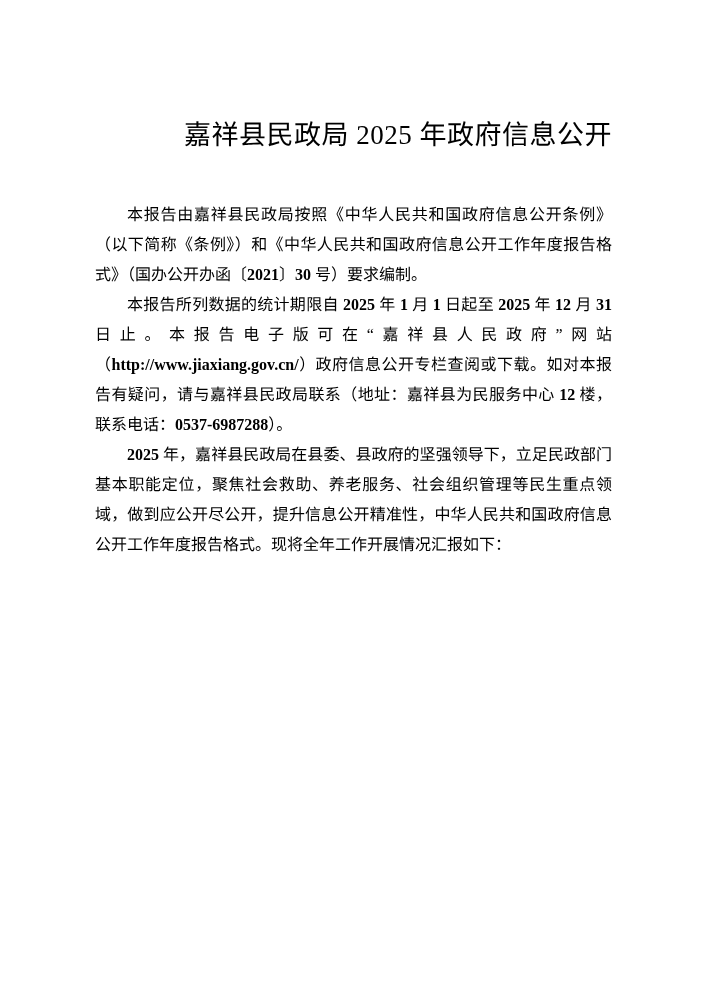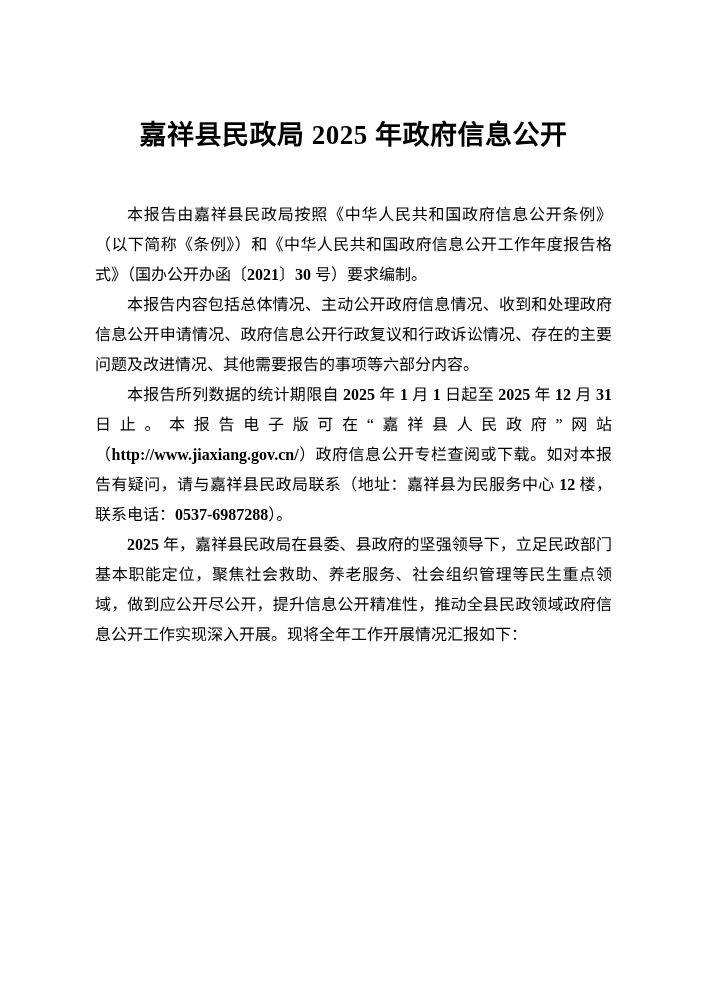--- a/index.html
+++ b/index.html
@@ -16,22 +16,22 @@
     color: #000000;
     box-sizing: border-box;
     padding: 112px 95px 0 95px;
     overflow: hidden;
     font-family: "Liberation Serif", "DejaVu Serif", serif;
   }
   .doc-title {
     margin: 0 0 24px 0;
     font-size: 27px;
     line-height: 46px;
-    font-weight: bold;
-    text-align: center;
+    font-weight: normal;
+    text-align: right;
     letter-spacing: 0.5px;
   }
   .doc-title .title-line {
     display: block;
   }
   .doc-body {
     font-size: 16px;
     line-height: 30px;
     margin-top: 42px;
   }
@@ -55,17 +55,16 @@
 </style>
 </head>
 <body>
 
 <div class="page">
   <h1 class="doc-title">
     <span class="title-line">嘉祥县民政局 2025 年政府信息公开</span>
   </h1>
   <div class="doc-body" id="doc-body">
       <p class="para"><span class="run">本报告由嘉祥县民政局按照《中华人民共和国政府信息公开条例》（以下简称《条例》）和《中华人民共和国政府信息公开工作年度报告格式》（国办公开办函〔</span><span class="run-bold">2021</span><span class="run">〕</span><span class="run-bold">30</span><span class="run"> 号）要求编制。</span></p>
-      <p class="para"><span class="run">本报告内容包括总体情况、主动公开政府信息情况、收到和处理政府信息公开申请情况、政府信息公开行政复议和行政诉讼情况、存在的主要问题及改进情况、其他需要报告的事项等六部分内容。</span></p>
       <p class="para"><span class="run">本报告所列数据的统计期限自 </span><span class="run-bold">2025</span><span class="run"> 年 </span><span class="run-bold">1</span><span class="run"> 月 </span><span class="run-bold">1</span><span class="run"> 日起至 </span><span class="run-bold">2025</span><span class="run"> 年 </span><span class="run-bold">12</span><span class="run"> 月 </span><span class="run-bold">31</span><span class="run"> 日止。本报告电子版可在“嘉祥县人民政府”网站（</span><span class="run-bold">http://www.jiaxiang.gov.cn/</span><span class="run">）政府信息公开专栏查阅或下载。如对本报告有疑问，请与嘉祥县民政局联系（地址：嘉祥县为民服务中心 </span><span class="run-bold">12</span><span class="run"> 楼，联系电话：</span><span class="run-bold">0537-6987288</span><span class="run">）。</span></p>
-      <p class="para"><span class="run-bold">2025</span><span class="run"> 年，嘉祥县民政局在县委、县政府的坚强领导下，立足民政部门基本职能定位，聚焦社会救助、养老服务、社会组织管理等民生重点领域，做到应公开尽公开，提升信息公开精准性，推动全县民政领域政府信息公开工作实现深入开展。现将全年工作开展情况汇报如下：</span></p>
+      <p class="para"><span class="run-bold">2025</span><span class="run"> 年，嘉祥县民政局在县委、县政府的坚强领导下，立足民政部门基本职能定位，聚焦社会救助、养老服务、社会组织管理等民生重点领域，做到应公开尽公开，提升信息公开精准性，中华人民共和国政府信息公开工作年度报告格式。现将全年工作开展情况汇报如下：</span></p>
     </div>
 </div>
 
 </body></html>

